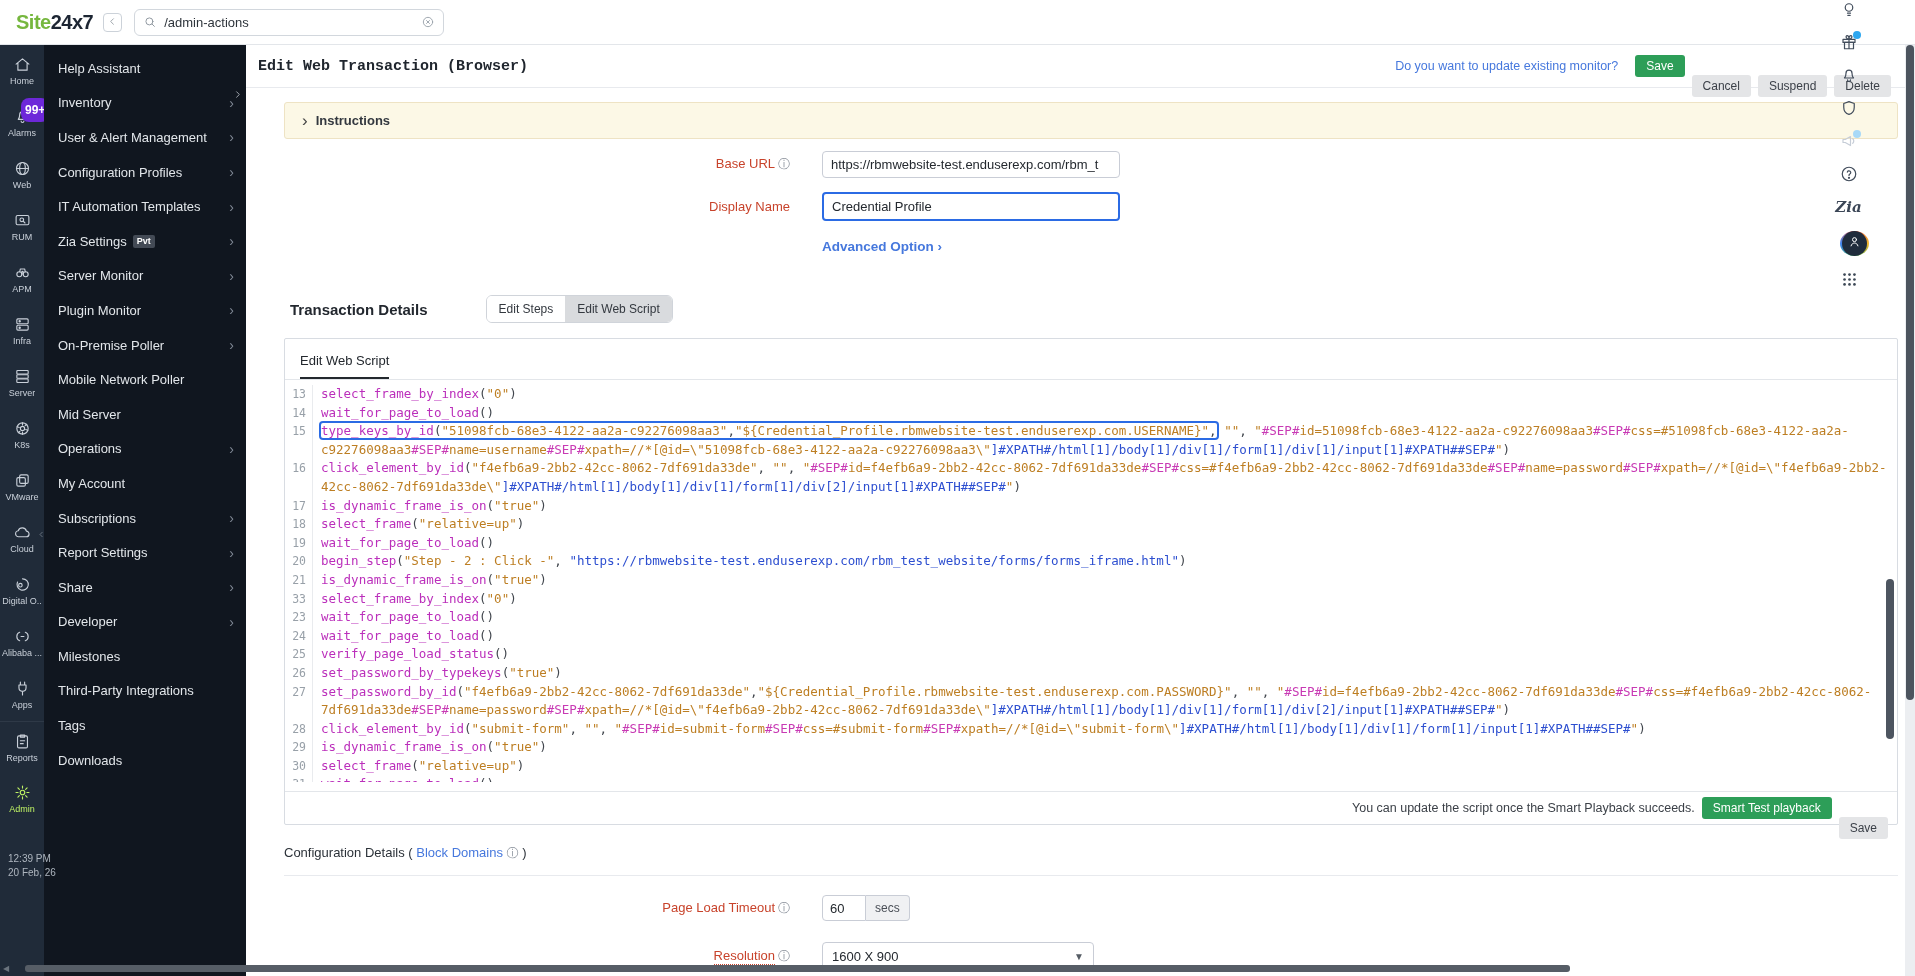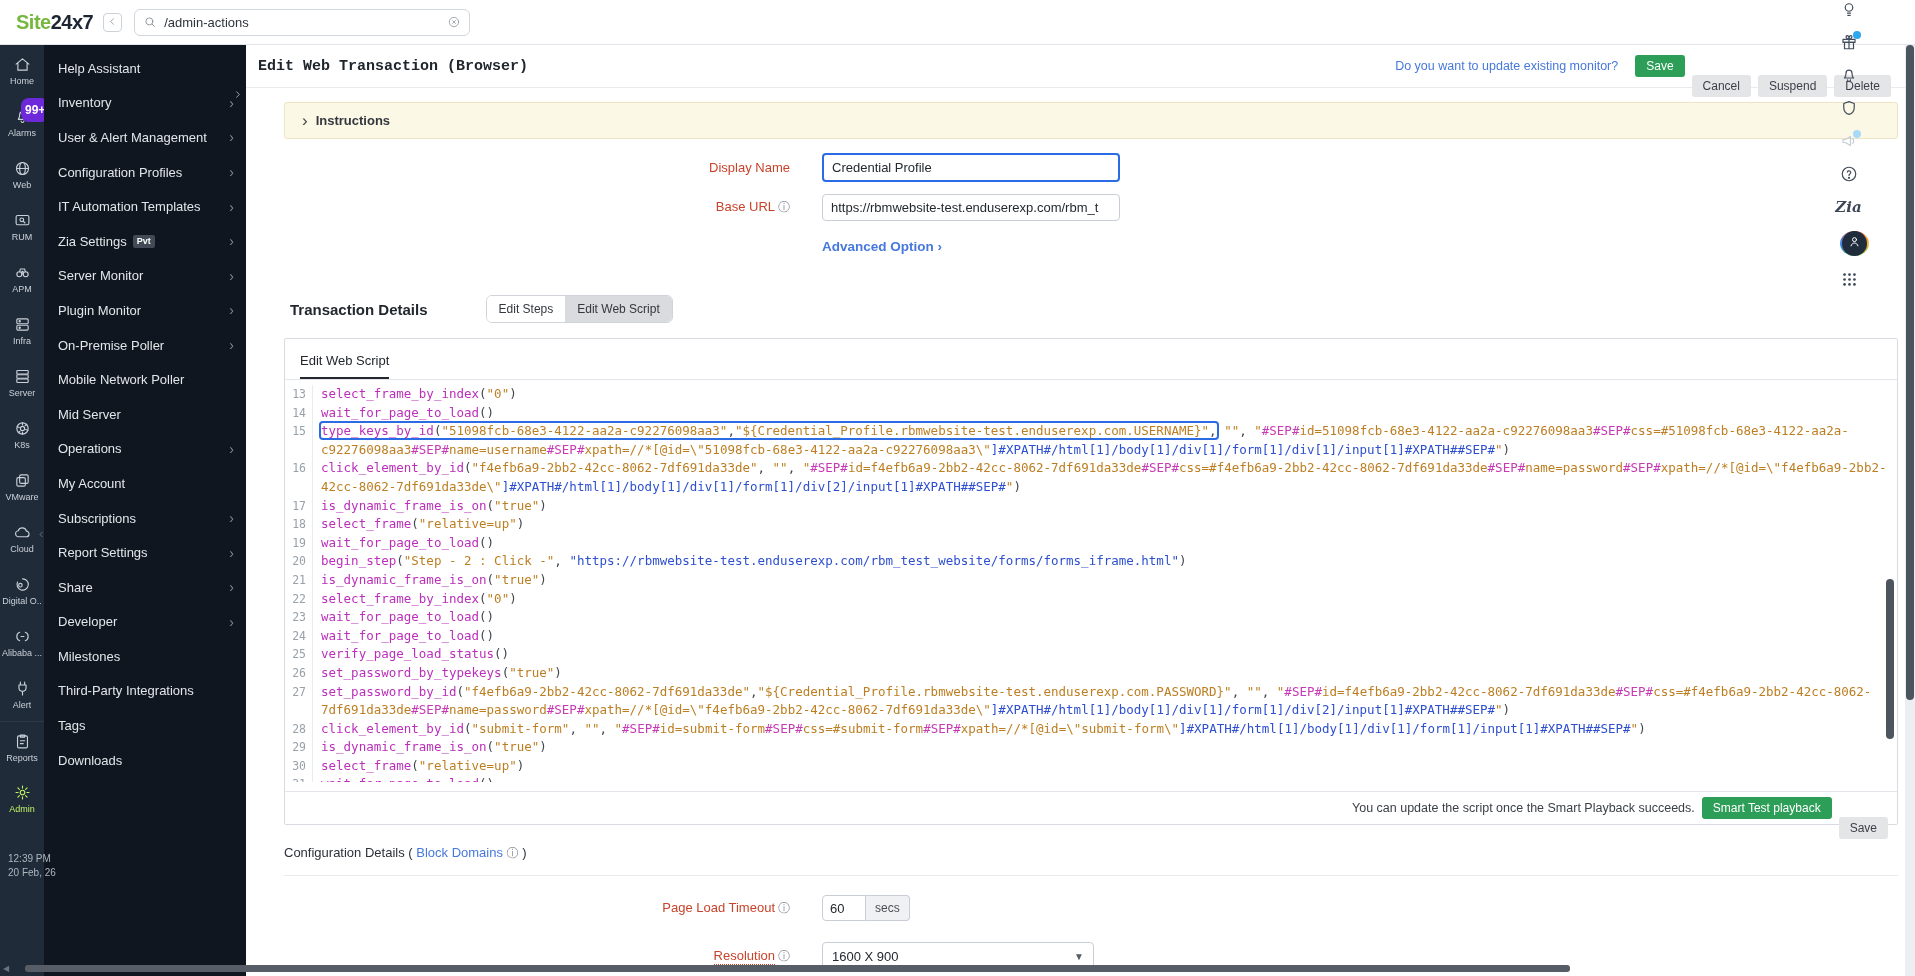--- a/index.html
+++ b/index.html
@@ -7,21 +7,21 @@
     font-family:"Liberation Sans", sans-serif; }
 
   
   .topbar { position:absolute; left:0; top:0; width:1915px; height:45px; background:#fff;
     border-bottom:1px solid #e3e6ea; display:flex; align-items:center; z-index:30; }
   .logo { margin-left:16px; font-size:20px; font-weight:800; letter-spacing:-.5px; }
   .logo .g { color:#76b73e; } .logo .d { color:#1d2633; }
   .tb-collapse { margin-left:10px; width:19px; height:19px; border:1px solid #ccd2d9; border-radius:4px;
     display:flex; align-items:center; justify-content:center; color:#7d868f; background:#fff; cursor:pointer; }
   .tb-collapse svg { width:11px; height:11px; }
-  .searchbox { margin-left:12px; width:336px; height:27px; border:1px solid #d2d7dd; border-radius:6px;
+  .searchbox { margin-left:12px; width:310px; height:27px; border:1px solid #d2d7dd; border-radius:6px;
     display:flex; align-items:center; padding:0 8px; color:#8b939c; background:#fff; }
   .searchbox .icn svg { width:14px; height:14px; display:block; }
   .searchbox input { border:0; outline:0; flex:1; margin-left:7px; font-size:13px; color:#2e343b;
     font-family:"Liberation Sans", sans-serif; background:transparent; }
   .searchbox .clear svg { width:14px; height:14px; display:block; color:#9aa2ab; }
   .tb-right { position:absolute; right:46px; top:0; height:45px; display:flex; align-items:center; gap:15px;flex-direction:column; }
   .tb-ic { position:relative; color:#414c5b; display:flex; align-items:center; cursor:pointer; }
   .tb-ic svg { width:18px; height:18px; display:block; }
   .tb-ic.muted { color:#c6cdd7; }
   .tb-ic .dot { position:absolute; top:-2px; right:-3px; width:8px; height:8px; border-radius:50%; background:#2da7f0; }
@@ -337,21 +337,21 @@
         </svg>
       </span>
       <span class="rlbl">Alibaba ...</span>
     </div>
     <div class="rail-item">
       <span class="icn">
         <svg viewBox="0 0 24 24" fill="none" stroke="currentColor" stroke-width="1.6" stroke-linecap="round" stroke-linejoin="round">
           <path d="M9 3v4M15 3v4M7 7h10v4a5 5 0 0 1-10 0ZM12 16v5"></path>
         </svg>
       </span>
-      <span class="rlbl">Alert</span>
+      <span class="rlbl">Apps</span>
     </div>
     <div class="rail-item sep-top">
       <span class="icn">
         <svg viewBox="0 0 24 24" fill="none" stroke="currentColor" stroke-width="1.6" stroke-linecap="round" stroke-linejoin="round">
           <rect x="5" y="4" width="14" height="17" rx="2"></rect>
           <path d="M9 2.8h6v3H9zM9 11h6M9 15h4"></path>
         </svg>
       </span>
       <span class="rlbl">Reports</span>
     </div>
@@ -465,28 +465,28 @@
     <button class="btn gray">Cancel</button>
     <button class="btn gray">Suspend</button>
     <button class="btn gray">Delete</button>
   </div>
 
   <div class="instructions">
     <span class="chev">›</span>
     <span>Instructions</span>
   </div>
 
+  <div class="form-row" style="margin-top:12px;">
+    <div class="lbl"><span>Base URL</span><span class="info">ⓘ</span></div>
+    <div class="ctl"><input class="input" value="https://rbmwebsite-test.enduserexp.com/rbm_t" style=""></div>
+  </div>
+
   <div class="form-row" style="margin-top:14px;">
     <div class="lbl">Display Name</div>
     <div class="ctl"><input class="input focused" value="Credential Profile" style=""></div>
-  </div>
-
-  <div class="form-row" style="margin-top:12px;">
-    <div class="lbl"><span>Base URL</span><span class="info">ⓘ</span></div>
-    <div class="ctl"><input class="input" value="https://rbmwebsite-test.enduserexp.com/rbm_t" style=""></div>
   </div>
 
   <div class="form-row" style="margin-top:16px;">
     <div class="lbl"></div>
     <div class="ctl"><a class="adv-link"><span>Advanced Option</span> <span>›</span></a></div>
   </div>
 
   <div class="trans-head">
     <div class="trans-title">Transaction Details</div>
     <div class="toggle">
@@ -504,21 +504,21 @@
         <div class="crow"><span class="lnum">14</span><span class="ltext"><span class="c-fn">wait_for_page_to_load</span><span class="c-pun">()</span></span></div>
         <div class="crow"><span class="lnum">15</span><span class="ltext"><span class="selbox"><span class="c-fn">type_keys_by_id</span><span class="c-pun">(</span><span class="c-str">"51098fcb-68e3-4122-aa2a-c92276098aa3"</span><span class="c-pun">,</span><span class="c-str">"${Credential_Profile.rbmwebsite-test.enduserexp.com.USERNAME}"</span><span class="c-pun">,</span></span><span class="c-pun"> </span><span class="c-str">""</span><span class="c-pun">, </span><span class="c-str">"</span><span class="c-sep">#SEP#</span><span class="c-str">id=51098fcb-68e3-4122-aa2a-c92276098aa3</span><span class="c-sep">#SEP#</span><span class="c-str">css=#51098fcb-68e3-4122-aa2a-</span></span></div>
         <div class="crow"><span class="lnum"></span><span class="ltext"><span class="c-str">c92276098aa3</span><span class="c-sep">#SEP#</span><span class="c-str">name=username</span><span class="c-sep">#SEP#</span><span class="c-str">xpath=//*[@id=\"51098fcb-68e3-4122-aa2a-c92276098aa3\"</span><span class="c-blu">]#XPATH#/html[1]/body[1]/div[1]/form[1]/div[1]/input[1]#XPATH##SEP#</span><span class="c-str">"</span><span class="c-pun">)</span></span></div>
         <div class="crow"><span class="lnum">16</span><span class="ltext"><span class="c-fn">click_element_by_id</span><span class="c-pun">(</span><span class="c-str">"f4efb6a9-2bb2-42cc-8062-7df691da33de"</span><span class="c-pun">, </span><span class="c-str">""</span><span class="c-pun">, </span><span class="c-str">"</span><span class="c-sep">#SEP#</span><span class="c-str">id=f4efb6a9-2bb2-42cc-8062-7df691da33de</span><span class="c-sep">#SEP#</span><span class="c-str">css=#f4efb6a9-2bb2-42cc-8062-7df691da33de</span><span class="c-sep">#SEP#</span><span class="c-str">name=password</span><span class="c-sep">#SEP#</span><span class="c-str">xpath=//*[@id=\"f4efb6a9-2bb2-</span></span></div>
         <div class="crow"><span class="lnum"></span><span class="ltext"><span class="c-str">42cc-8062-7df691da33de\"</span><span class="c-blu">]#XPATH#/html[1]/body[1]/div[1]/form[1]/div[2]/input[1]#XPATH##SEP#</span><span class="c-str">"</span><span class="c-pun">)</span></span></div>
         <div class="crow"><span class="lnum">17</span><span class="ltext"><span class="c-fn">is_dynamic_frame_is_on</span><span class="c-pun">(</span><span class="c-str">"true"</span><span class="c-pun">)</span></span></div>
         <div class="crow"><span class="lnum">18</span><span class="ltext"><span class="c-fn">select_frame</span><span class="c-pun">(</span><span class="c-str">"relative=up"</span><span class="c-pun">)</span></span></div>
         <div class="crow"><span class="lnum">19</span><span class="ltext"><span class="c-fn">wait_for_page_to_load</span><span class="c-pun">()</span></span></div>
         <div class="crow"><span class="lnum">20</span><span class="ltext"><span class="c-fn">begin_step</span><span class="c-pun">(</span><span class="c-str">"Step - 2 : Click -"</span><span class="c-pun">, </span><span class="c-blu">"https://rbmwebsite-test.enduserexp.com/rbm_test_website/forms/forms_iframe.html"</span><span class="c-pun">)</span></span></div>
         <div class="crow"><span class="lnum">21</span><span class="ltext"><span class="c-fn">is_dynamic_frame_is_on</span><span class="c-pun">(</span><span class="c-str">"true"</span><span class="c-pun">)</span></span></div>
-        <div class="crow"><span class="lnum">22</span><span class="ltext"><span class="c-fn">select_frame_by_index</span><span class="c-pun">(</span><span class="c-str">"0"</span><span class="c-pun">)</span></span></div>
+        <div class="crow"><span class="lnum">33</span><span class="ltext"><span class="c-fn">select_frame_by_index</span><span class="c-pun">(</span><span class="c-str">"0"</span><span class="c-pun">)</span></span></div>
         <div class="crow"><span class="lnum">23</span><span class="ltext"><span class="c-fn">wait_for_page_to_load</span><span class="c-pun">()</span></span></div>
         <div class="crow"><span class="lnum">24</span><span class="ltext"><span class="c-fn">wait_for_page_to_load</span><span class="c-pun">()</span></span></div>
         <div class="crow"><span class="lnum">25</span><span class="ltext"><span class="c-fn">verify_page_load_status</span><span class="c-pun">()</span></span></div>
         <div class="crow"><span class="lnum">26</span><span class="ltext"><span class="c-fn">set_password_by_typekeys</span><span class="c-pun">(</span><span class="c-str">"true"</span><span class="c-pun">)</span></span></div>
         <div class="crow"><span class="lnum">27</span><span class="ltext"><span class="c-fn">set_password_by_id</span><span class="c-pun">(</span><span class="c-str">"f4efb6a9-2bb2-42cc-8062-7df691da33de"</span><span class="c-pun">,</span><span class="c-str">"${Credential_Profile.rbmwebsite-test.enduserexp.com.PASSWORD}"</span><span class="c-pun">, </span><span class="c-str">""</span><span class="c-pun">, </span><span class="c-str">"</span><span class="c-sep">#SEP#</span><span class="c-str">id=f4efb6a9-2bb2-42cc-8062-7df691da33de</span><span class="c-sep">#SEP#</span><span class="c-str">css=#f4efb6a9-2bb2-42cc-8062-</span></span></div>
         <div class="crow"><span class="lnum"></span><span class="ltext"><span class="c-str">7df691da33de</span><span class="c-sep">#SEP#</span><span class="c-str">name=password</span><span class="c-sep">#SEP#</span><span class="c-str">xpath=//*[@id=\"f4efb6a9-2bb2-42cc-8062-7df691da33de\"</span><span class="c-blu">]#XPATH#/html[1]/body[1]/div[1]/form[1]/div[2]/input[1]#XPATH##SEP#</span><span class="c-str">"</span><span class="c-pun">)</span></span></div>
         <div class="crow"><span class="lnum">28</span><span class="ltext"><span class="c-fn">click_element_by_id</span><span class="c-pun">(</span><span class="c-str">"submit-form"</span><span class="c-pun">, </span><span class="c-str">""</span><span class="c-pun">, </span><span class="c-str">"</span><span class="c-sep">#SEP#</span><span class="c-str">id=submit-form</span><span class="c-sep">#SEP#</span><span class="c-str">css=#submit-form</span><span class="c-sep">#SEP#</span><span class="c-str">xpath=//*[@id=\"submit-form\"</span><span class="c-blu">]#XPATH#/html[1]/body[1]/div[1]/form[1]/input[1]#XPATH##SEP#</span><span class="c-str">"</span><span class="c-pun">)</span></span></div>
         <div class="crow"><span class="lnum">29</span><span class="ltext"><span class="c-fn">is_dynamic_frame_is_on</span><span class="c-pun">(</span><span class="c-str">"true"</span><span class="c-pun">)</span></span></div>
         <div class="crow"><span class="lnum">30</span><span class="ltext"><span class="c-fn">select_frame</span><span class="c-pun">(</span><span class="c-str">"relative=up"</span><span class="c-pun">)</span></span></div>
         <div class="crow clip"><span class="lnum">31</span><span class="ltext"><span class="c-fn">wait_for_page_to_load</span><span class="c-pun">()</span></span></div>

